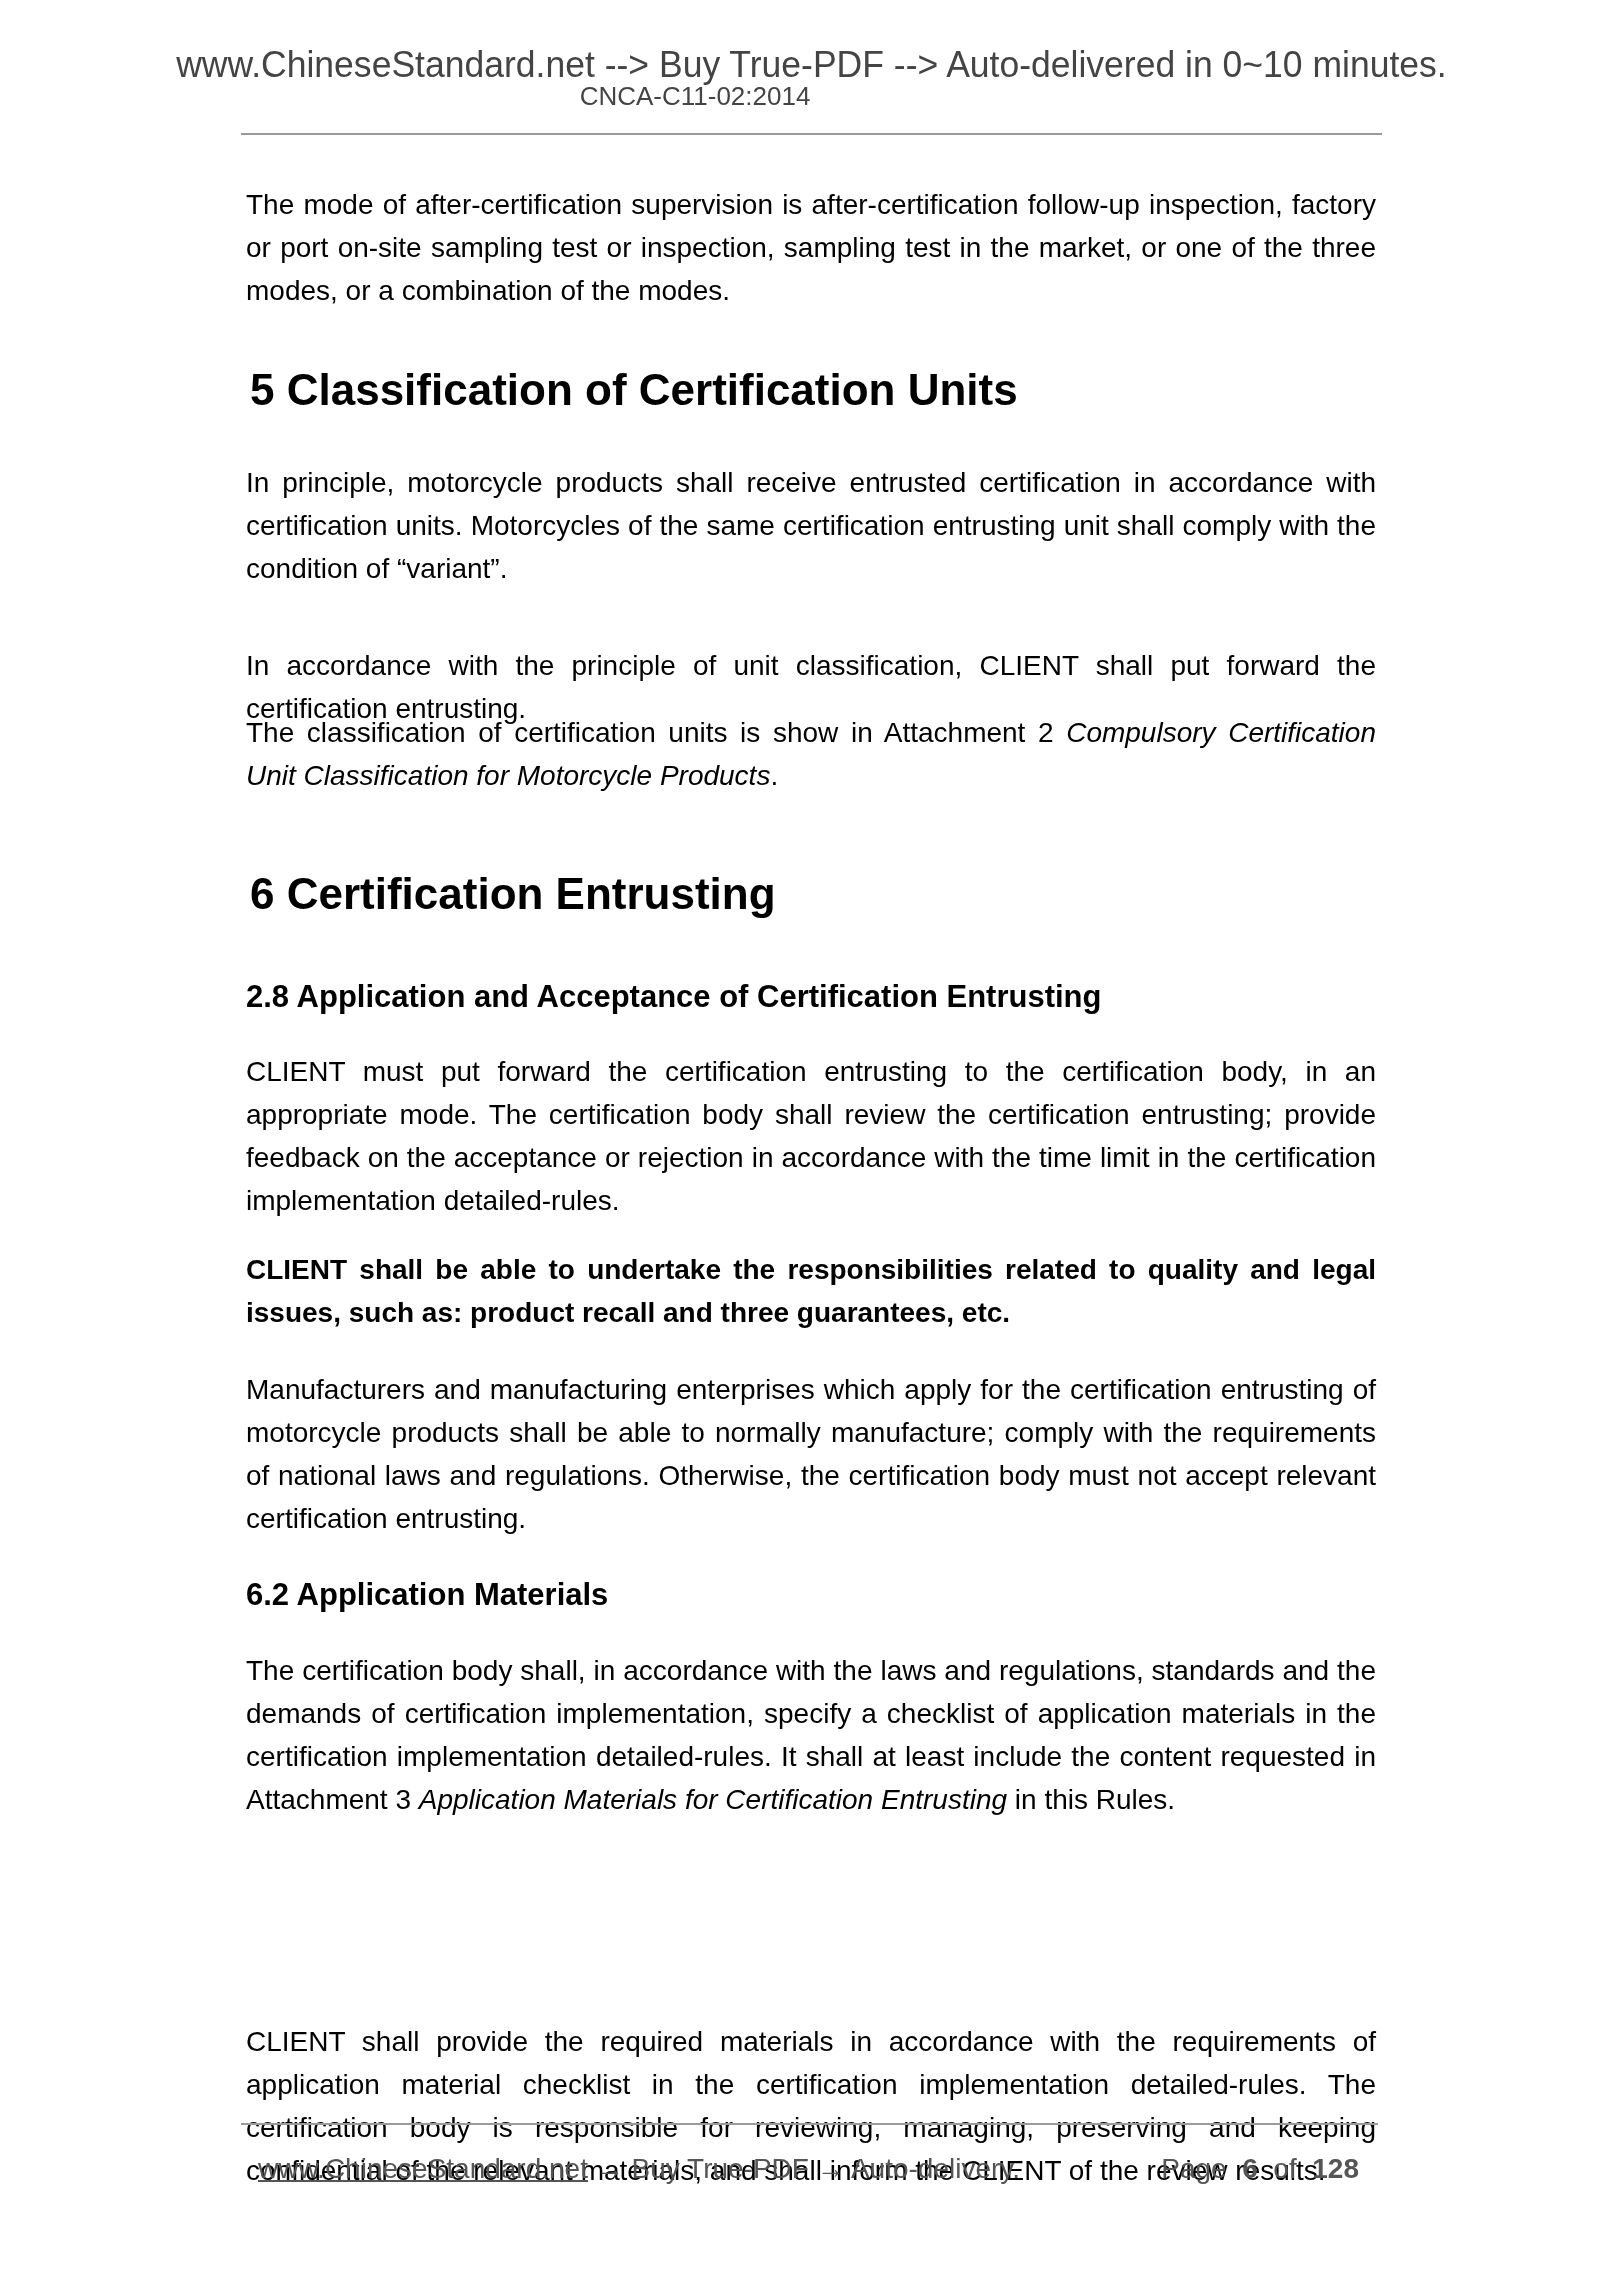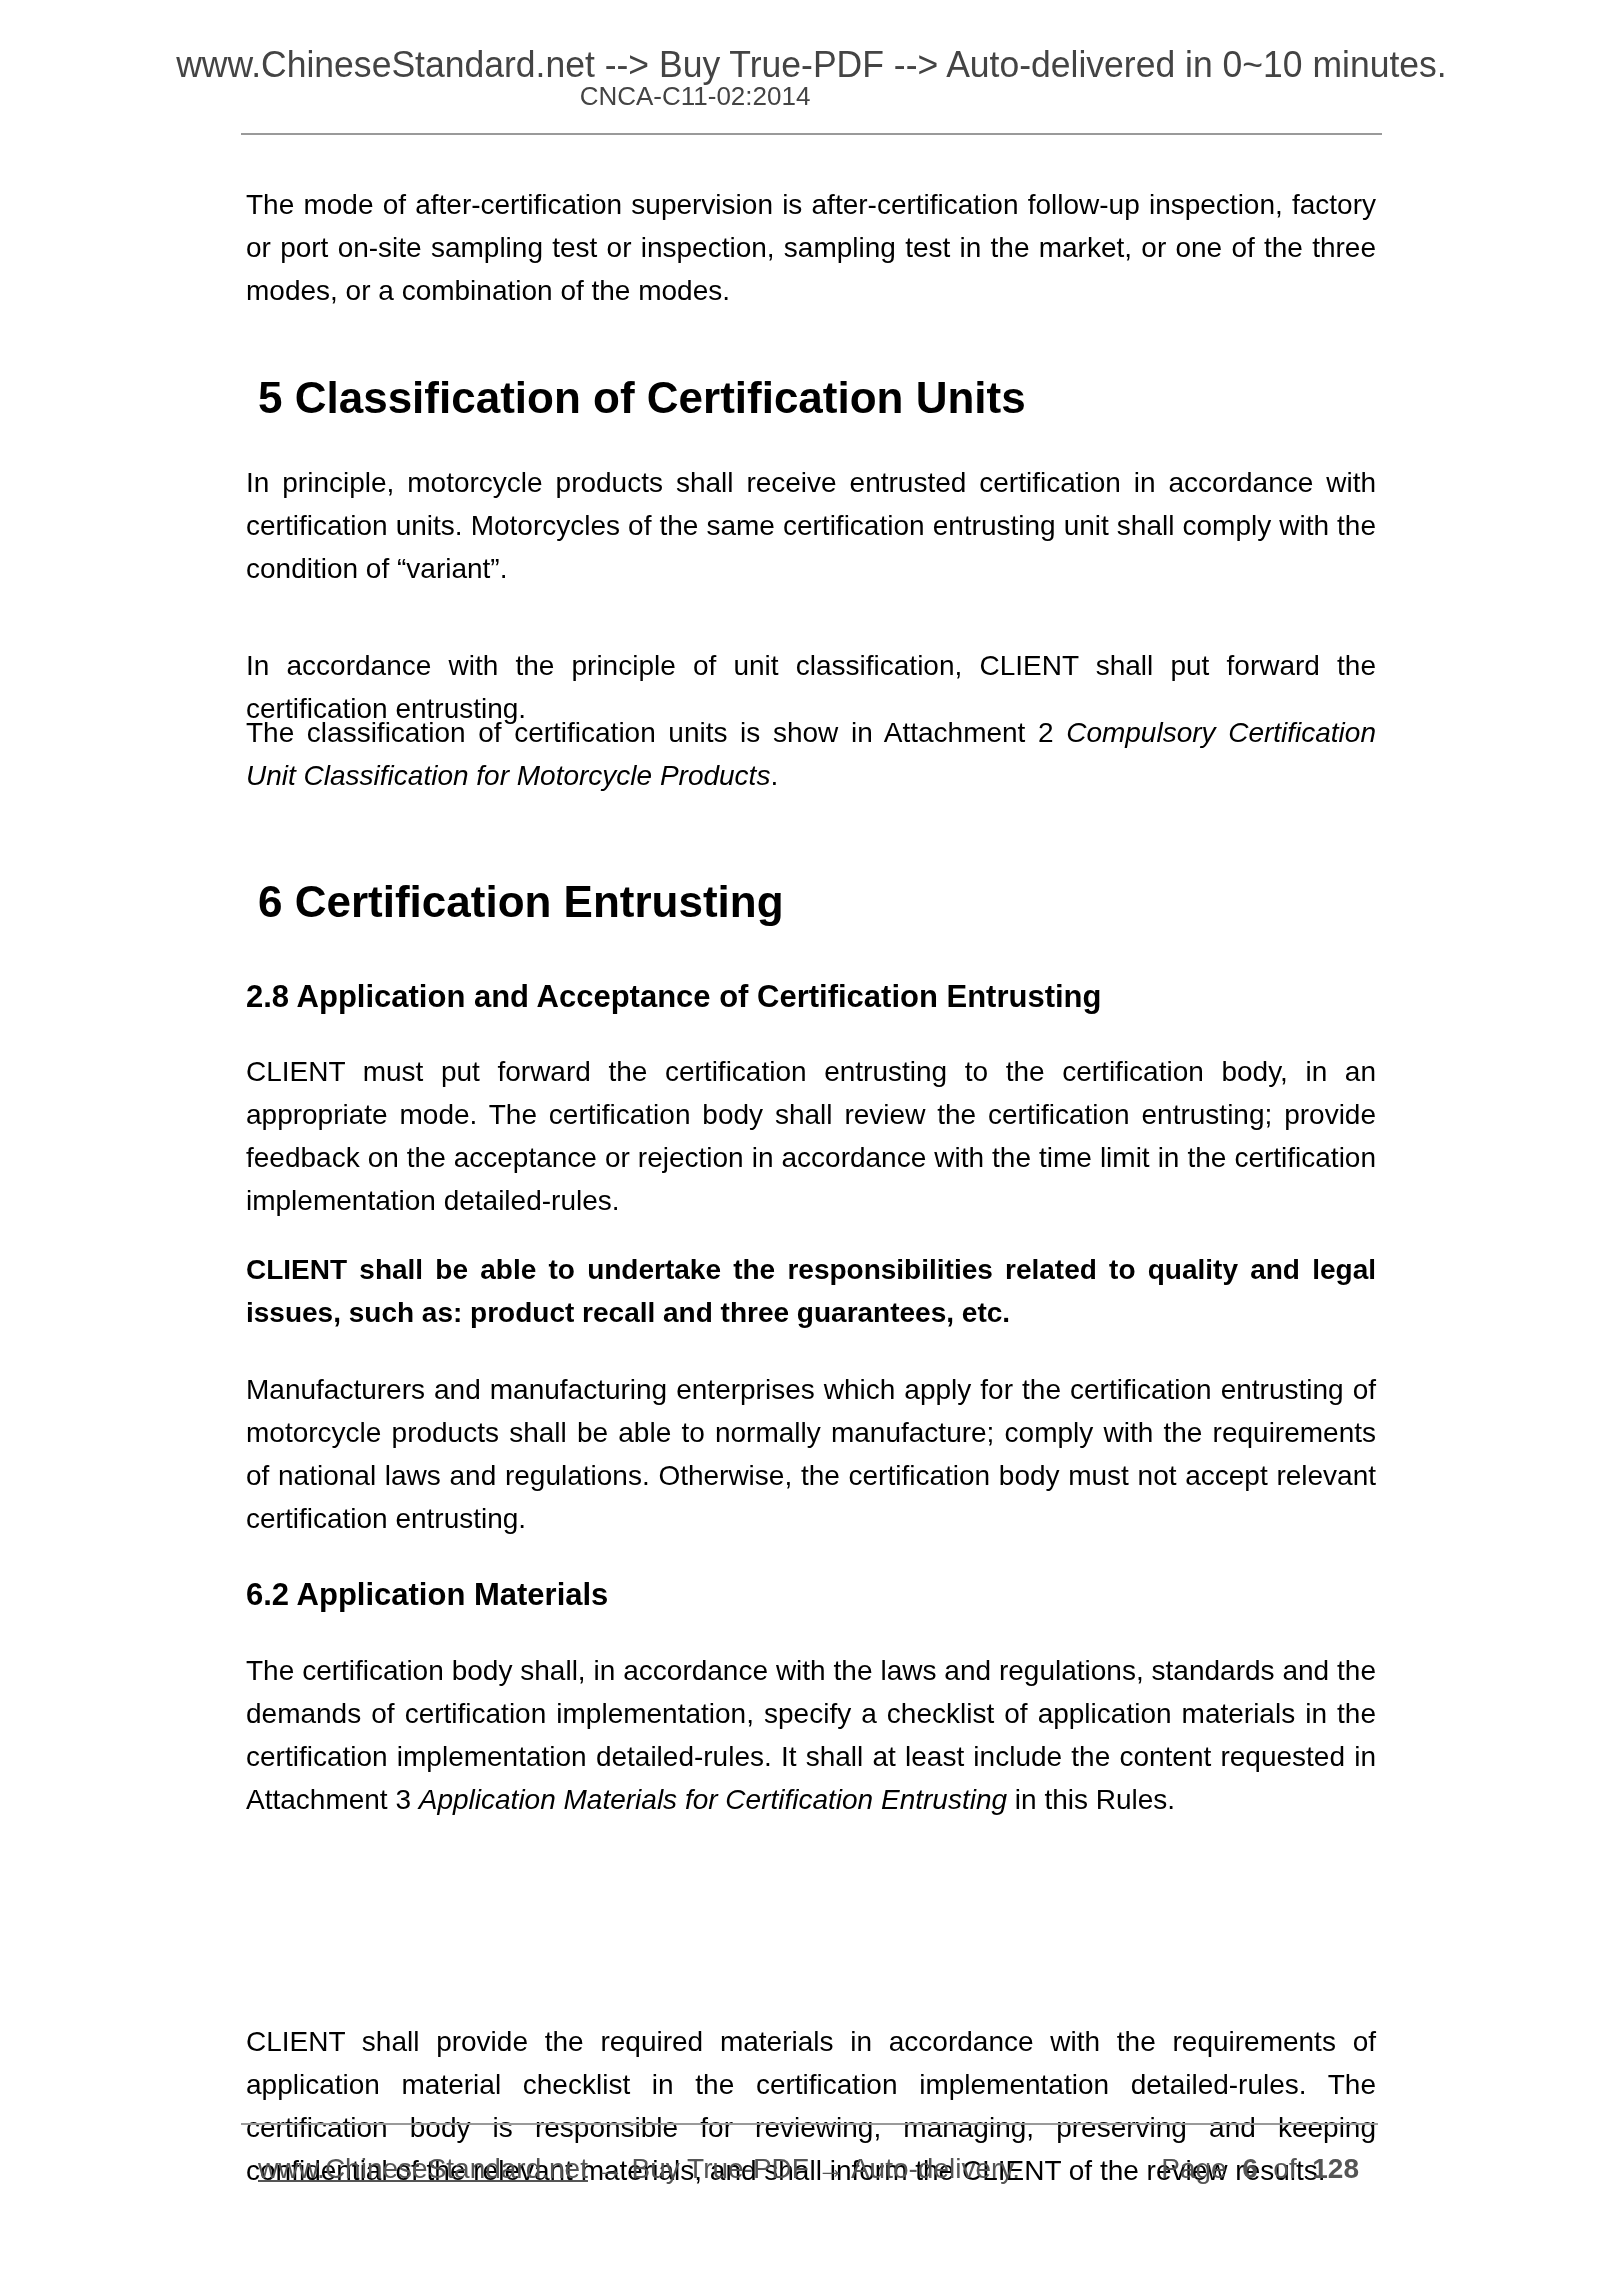--- a/index.html
+++ b/index.html
@@ -2,21 +2,21 @@
 <html style="font-size:13.3px"><head>
 <meta charset="utf-8">
 <style>
   html, body { margin: 0; padding: 0; background: #ffffff; }
   body { width: 1623px; height: 2295px; position: relative; overflow: hidden; font-family: "Liberation Sans", sans-serif; color: #000; }
   .abs { position: absolute; }
   .hdr-title { left: 0; width: 1623px; top: 41px; text-align: center; font-size: 37px; line-height: 47px; color: #444444; white-space: nowrap; transform: scaleX(0.96); transform-origin: 810px 0; }
   .hdr-code { left: 0; width: 1390px; top: 81px; text-align: center; font-size: 26px; line-height: 30px; color: #444444; white-space: nowrap; }
   .rule { height: 1.7px; background: #9a9a9a; }
   .p { left: 246px; width: 1130px; font-size: 28px; line-height: 43px; text-align: justify; margin: 0; }
-  .h1 { left: 246px; width: 1130px; font-size: 44px; line-height: 53px; font-weight: bold; margin: 12px; white-space: nowrap; }
+  .h1 { left: 246px; width: 1130px; font-size: 44px; line-height: 53px; font-weight: bold; margin: 4px; white-space: nowrap; }
   .h2 { left: 246px; width: 1130px; font-size: 31px; line-height: 37px; font-weight: bold; margin: 0; white-space: nowrap; }
   .footer { left: 246px; width: 1121px; top: 2151px; font-size: 28px; line-height: 35px; color: #555555; white-space: nowrap; }
   .footer a { color: #555555; text-decoration: underline; margin-left: 12px; }
   .footer .page { position: absolute; right: 8px; top: 0; }
   .footer .page b { font-weight: bold; }
 </style>
 </head>
 <body>
 
 <div class="abs hdr-title">www.ChineseStandard.net --&gt; Buy True-PDF --&gt; Auto-delivered in 0~10 minutes.</div>

